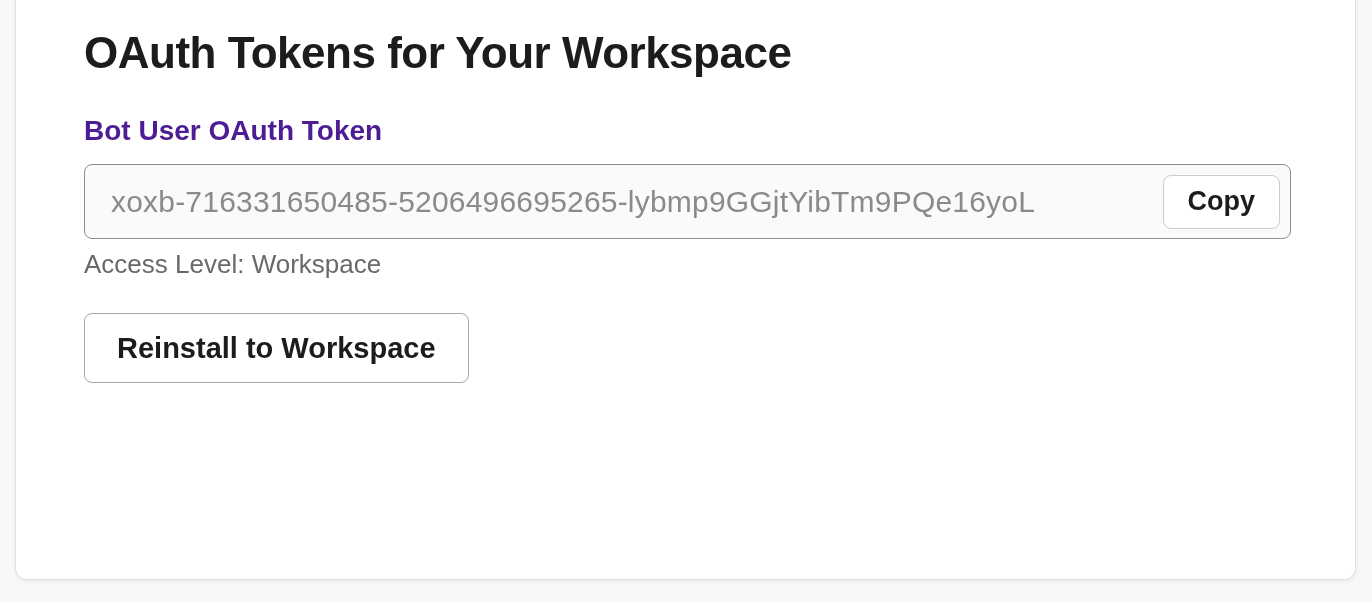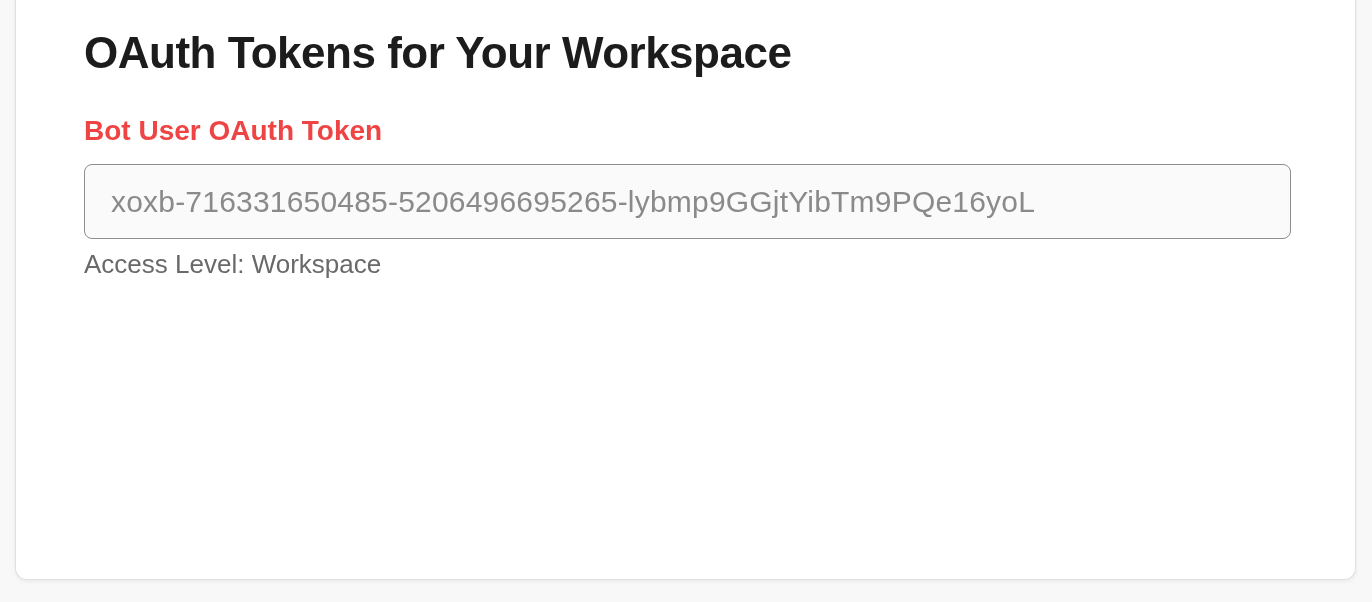--- a/index.html
+++ b/index.html
@@ -50,21 +50,21 @@
     color: #1264a3;
     text-decoration: none;
     margin-left: 9px;
     cursor: pointer;
   }
   h2.token-label {
     margin: 36px 0 0 0;
     font-size: 28px;
     line-height: 34px;
     font-weight: 700;
-    color: #ef4444;
+    color: #4c1d95;
   }
   .token-field {
     margin-top: 16px;
     height: 75px;
     width: 100%;
     background: #fafafa;
     border: 1px solid #8d8d8d;
     border-radius: 8px;
     display: flex;
     align-items: center;
@@ -118,19 +118,21 @@
 <div class="page">
   <div class="card">
 
     <h1 class="title">OAuth Tokens for Your Workspace</h1>
 
 
     <h2 class="token-label">Bot User OAuth Token</h2>
 
     <div class="token-field">
       <span class="token-text">xoxb-716331650485-5206496695265-lybmp9GGjtYibTm9PQe16yoL</span>
+      <button class="copy-btn">Copy</button>
     </div>
 
     <div class="access-level">Access Level: Workspace</div>
 
+    <button class="reinstall-btn">Reinstall to Workspace</button>
 
   </div>
 </div>
 
 </body></html>

